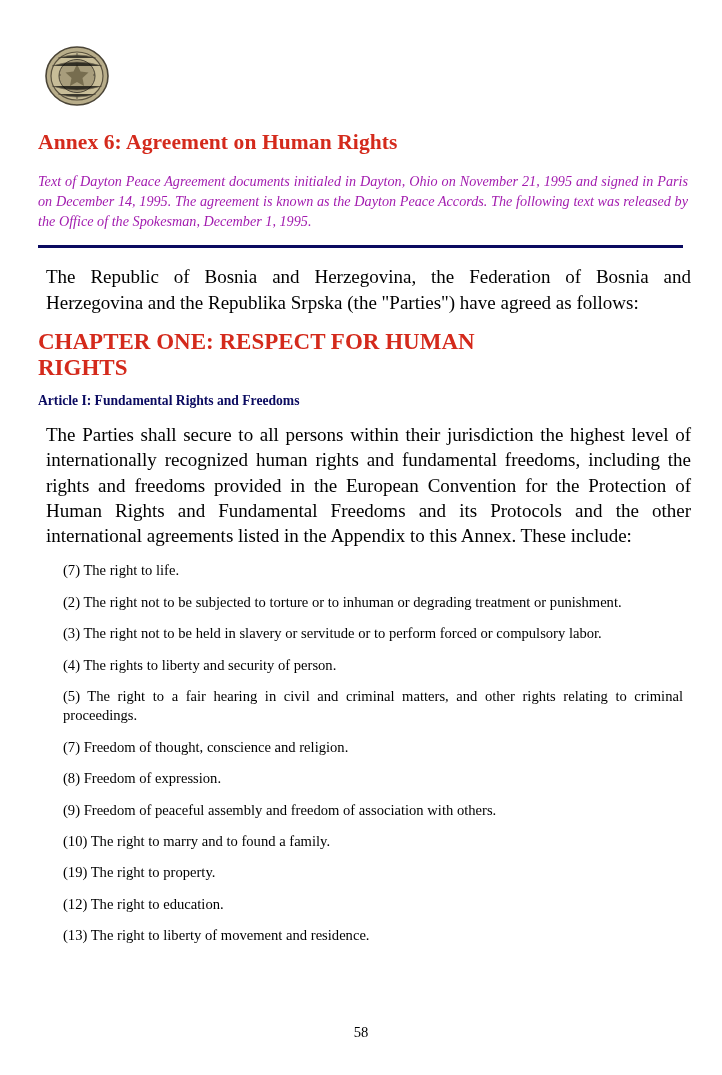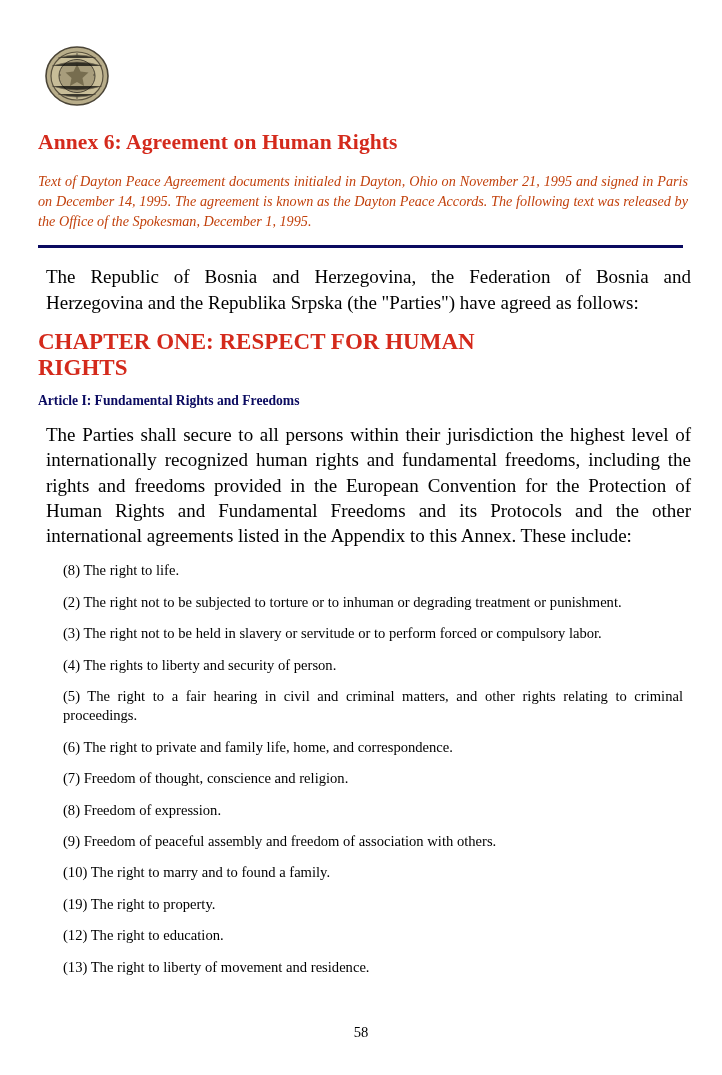--- a/index.html
+++ b/index.html
@@ -38,21 +38,21 @@
   h1.doc-title {
     font-family: "Liberation Serif", serif;
     color: #d42a1c;
     font-size: 21.5px;
     font-weight: bold;
     margin: 0 0 16px 0;
     letter-spacing: 0.1px;
   }
 
   .subtitle {
-    color: #c2410c;
+    color: #a21caf;
     font-style: italic;
     font-size: 14.2px;
     line-height: 1.42;
     text-align: justify;
     margin: 0 0 14px 0;
     width: 650px;
   }
 
   .rule {
     border: 0;
@@ -137,26 +137,25 @@
   <hr class="rule">
 
   <p class="body-text">The  Republic  of Bosnia and Herzegovina, the Federation of Bosnia and Herzegovina and the Republika Srpska (the "Parties") have agreed as follows:</p>
 
   <h2 class="chapter">CHAPTER ONE: RESPECT FOR HUMAN RIGHTS</h2>
 
   <h3 class="article">Article I: Fundamental Rights and Freedoms</h3>
 
   <p class="body-text">The  Parties  shall  secure  to  all  persons  within  their  jurisdiction  the  highest  level  of internationally  recognized  human  rights and fundamental freedoms, including the rights and freedoms provided in  the  European  Convention  for  the  Protection  of  Human Rights and Fundamental  Freedoms  and  its Protocols and the other international agreements listed in the Appendix to this Annex. These include:</p>
 
-  <p class="list-item">(8) The right to life.</p>
+  <p class="list-item">(7) The right to life.</p>
   <p class="list-item">(2)  The  right  not  to  be  subjected  to  torture  or  to  inhuman  or degrading treatment or punishment.</p>
   <p class="list-item">(3)  The  right  not  to  be  held  in slavery or servitude or to perform forced or compulsory labor.</p>
   <p class="list-item">(4) The rights to liberty and security of person.</p>
   <p class="list-item">(5)  The  right  to  a  fair  hearing  in civil and criminal matters, and other rights relating to criminal proceedings.</p>
-  <p class="list-item">(6) The right to private and family life, home, and correspondence.</p>
   <p class="list-item">(7) Freedom of thought, conscience and religion.</p>
   <p class="list-item">(8) Freedom of expression.</p>
   <p class="list-item">(9) Freedom of peaceful assembly and freedom of association with others.</p>
   <p class="list-item">(10) The right to marry and to found a family.</p>
   <p class="list-item">(19) The right to property.</p>
   <p class="list-item">(12) The right to education.</p>
   <p class="list-item">(13) The right to liberty of movement and residence.</p>
 
   <div class="page-number">58</div>
 </div>

